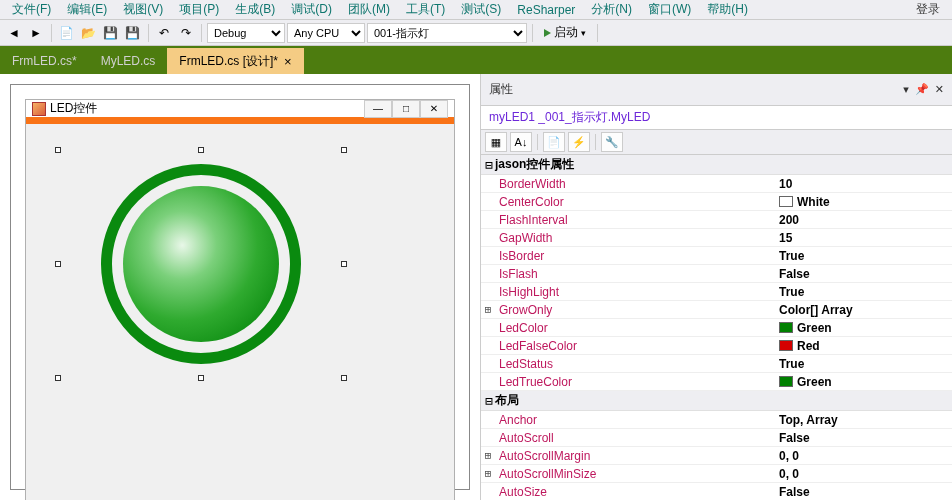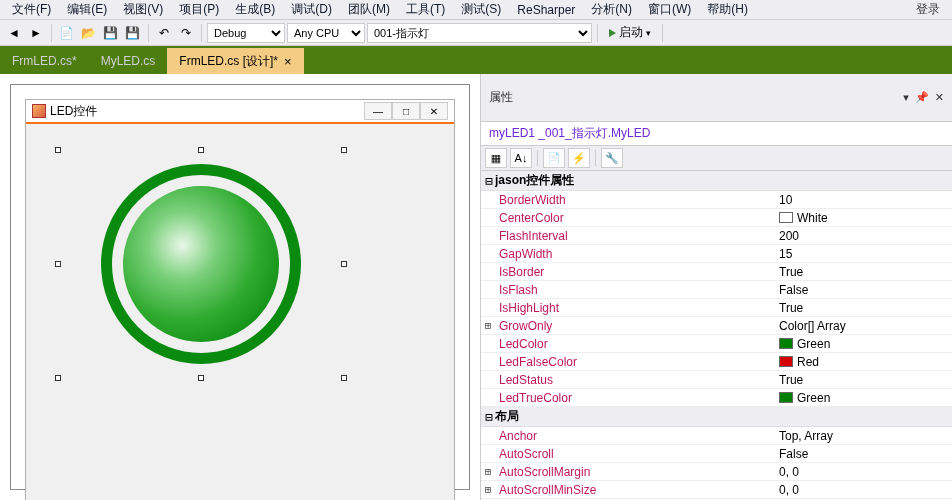--- a/index.html
+++ b/index.html
@@ -1,69 +1,69 @@
 <!DOCTYPE html>
 <html><head>
 <meta charset="utf-8">
 <style>
 * { margin: 0; padding: 0; box-sizing: border-box; font-family: "Microsoft YaHei", "Segoe UI", sans-serif; font-size: 12px; }
 body { background: #f5f5f5; overflow: hidden; width: 952px; height: 500px; }
 
 .menubar { display: flex; background: #eeeef2; border-bottom: 1px solid #ccc; height: 20px; align-items: center; padding: 0 4px; }
-.menubar .menu-item { padding: 2px 8px; color: #0f172a; cursor: pointer; white-space: nowrap; }
+.menubar .menu-item { padding: 2px 8px; color: #0f766e; cursor: pointer; white-space: nowrap; }
 .menubar .login { margin-left: auto; color: #404040; }
 
 .toolbar { display: flex; background: #eeeef2; border-bottom: 1px solid #ccc; height: 26px; align-items: center; padding: 0 4px; gap: 2px; }
 .toolbar .btn { width: 20px; height: 20px; display: flex; align-items: center; justify-content: center; cursor: pointer; }
 .toolbar .sep { width: 1px; height: 18px; background: #ccc; margin: 0 3px; }
 .toolbar select { height: 20px; border: 1px solid #ccc; font-size: 11px; background: #fff; padding: 0 2px; }
 .toolbar .start-btn { display: flex; align-items: center; gap: 3px; padding: 0 6px; height: 20px; cursor: pointer; }
 .toolbar .green-tri { width: 0; height: 0; border-left: 7px solid #388a34; border-top: 4px solid transparent; border-bottom: 4px solid transparent; }
 
 .tabs { display: flex; background: #4d7c0f; height: 28px; align-items: flex-end; }
 .tab { padding: 5px 12px; color: #d0d0d0; cursor: pointer; display: flex; align-items: center; gap: 6px; font-size: 11px; height: 26px; }
 .tab.active { background: #f5cc84; color: #000; }
 .tab .close { font-size: 13px; line-height: 1; }
 
 .main { display: flex; height: calc(500px - 20px - 26px - 28px); }
 
 .designer { flex: 1; background: #fff; position: relative; }
 .designer-inner { position: absolute; inset: 10px 10px 10px 10px; border: 1px solid #888; background: #fff; }
 
 .form-win { position: absolute; left: 14px; top: 14px; width: 430px; height: 460px; border: 1px solid #b0b0b0; background: #f0f0f0; }
-.form-title { height: 24px; background: #fff; border-bottom: 2px solid #f97316; display: flex; align-items: center; padding: 0 6px; gap: 4px; }
+.form-title { height: 24px; background: #fff; border-bottom: 7px solid #f97316; display: flex; align-items: center; padding: 0 6px; gap: 4px; }
 .form-title .form-icon { width: 14px; height: 14px; background: linear-gradient(135deg,#f7b267,#d95d39); border: 1px solid #a33; }
 .form-title .form-buttons { margin-left: auto; display: flex; gap: 0; }
 .form-title .form-buttons span { width: 28px; height: 18px; border: 1px solid #ccc; display: flex; align-items: center; justify-content: center; font-size: 10px; background: #f5f5f5; }
 
 .led-sel { position: absolute; left: 32px; top: 50px; width: 286px; height: 228px; }
 .handle { position: absolute; width: 6px; height: 6px; background: #fff; border: 1px solid #333; }
 .handle.tl { left: -3px; top: -3px; } .handle.tc { left: 50%; top: -3px; margin-left: -3px; } .handle.tr { right: -3px; top: -3px; }
 .handle.ml { left: -3px; top: 50%; margin-top: -3px; } .handle.mr { right: -3px; top: 50%; margin-top: -3px; }
 .handle.bl { left: -3px; bottom: -3px; } .handle.bc { left: 50%; bottom: -3px; margin-left: -3px; } .handle.br { right: -3px; bottom: -3px; }
 
 .led { position: absolute; left: 50%; top: 50%; transform: translate(-50%,-50%); width: 200px; height: 200px; }
 .led .ring { position: absolute; inset: 0; border: 11px solid #0a8a0f; border-radius: 50%; }
 .led .core { position: absolute; inset: 22px; border-radius: 50%; background: radial-gradient(circle at 38% 38%, #e8f7e8 0%, #7bd07b 25%, #2faa2f 55%, #0a8a0f 85%); }
 
 .props { width: 472px; background: #f5f5f5; border-left: 1px solid #ccc; display: flex; flex-direction: column; }
-.props-header { background: #eeeef2; border-bottom: 1px solid #ccc; padding: 15px 8px; display: flex; align-items: center; justify-content: space-between; color: #333; }
+.props-header { background: #eeeef2; border-bottom: 1px solid #ccc; padding: 7px 8px; display: flex; align-items: center; justify-content: space-between; color: #333; }
 .props-header .pin { font-size: 11px; }
 .props-sub { background: #fff; border-bottom: 1px solid #ccc; padding: 3px 8px; color: #6d28d9; font-weight: bold; }
 .props-toolbar { background: #eeeef2; border-bottom: 1px solid #ccc; padding: 2px 4px; display: flex; gap: 3px; align-items: center; }
 .props-toolbar .pbtn { width: 22px; height: 20px; border: 1px solid #ccc; background: #fdfdfd; display: flex; align-items: center; justify-content: center; cursor: pointer; font-size: 11px; }
 .props-toolbar .psep { width: 1px; height: 16px; background: #ccc; margin: 0 2px; }
 
 .prop-grid { flex: 1; overflow-y: auto; background: #fff; }
 .prop-cat { display: flex; align-items: center; background: #eeeef2; border-bottom: 1px solid #e0e0e0; padding: 1px 2px; font-weight: bold; }
 .prop-cat .expander { width: 12px; text-align: center; cursor: pointer; font-family: monospace; }
 .prop-row { display: flex; border-bottom: 1px solid #eee; min-height: 18px; align-items: center; }
 .prop-row .exp-col { width: 14px; text-align: center; font-family: monospace; font-size: 11px; color: #555; }
 .prop-row .prop-name { width: 280px; padding-left: 4px; color: #be185d; }
-.prop-row .prop-val { flex: 1; padding-left: 4px; font-weight: normal; color: #000; display: flex; align-items: center; gap: 4px; }
+.prop-row .prop-val { flex: 1; padding-left: 4px; font-weight: bold; color: #000; display: flex; align-items: center; gap: 4px; }
 .prop-row .swatch { width: 14px; height: 11px; border: 1px solid #666; }
 .prop-row .swatch.white { background: #fff; }
 .prop-row .swatch.green { background: #008000; }
 .prop-row .swatch.red { background: #d40000; }
 </style>
 </head>
 <body>
 
 <div class="menubar">
 <span class="menu-item">文件(F)</span>
@@ -89,21 +89,21 @@
   <div class="btn">📄</div>
   <div class="btn">📂</div>
   <div class="btn">💾</div>
   <div class="btn">💾</div>
   <div class="sep"></div>
   <div class="btn">↶</div>
   <div class="btn">↷</div>
   <div class="sep"></div>
   <select style="width:78px"><option>Debug</option></select>
   <select style="width:78px"><option>Any CPU</option></select>
-  <select style="width:225px"><option>001-指示灯</option></select>
+  <select style="width:160px"><option>001-指示灯</option></select>
   <div class="sep"></div>
   <div class="start-btn">
     <span class="green-tri"></span>
     <span>启动</span>
     <span style="font-size:9px">▾</span>
   </div>
   <div class="sep"></div>
 </div>
 
 <div class="tabs">

